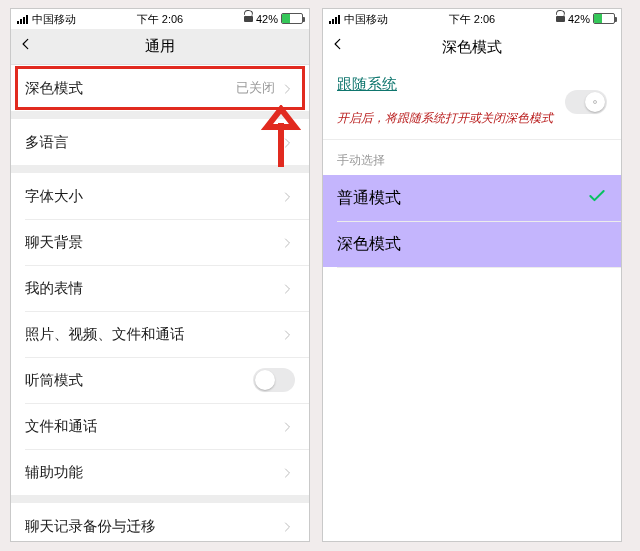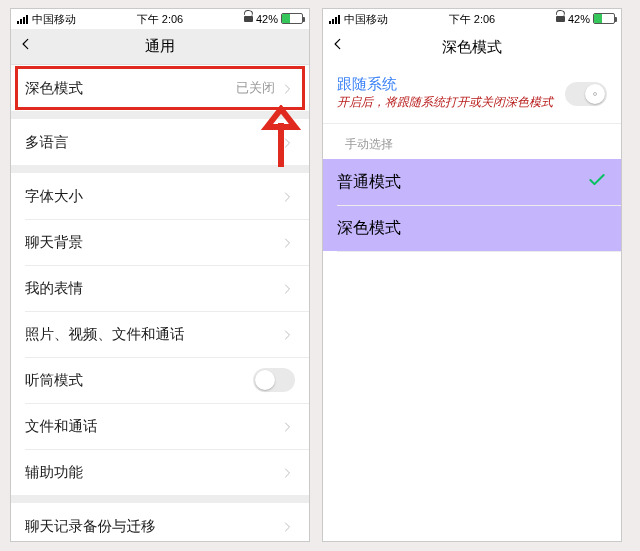--- a/index.html
+++ b/index.html
@@ -97,25 +97,25 @@
     background:#fff;
     box-shadow:0 1px 2px rgba(0,0,0,.25);
     display:flex;align-items:center;justify-content:center;
   }
   .toggle.left .knob{ right:auto; left:2px;}
   .toggle .knob .dot{width:4px;height:4px;border:1px solid #bdbdbd;border-radius:50%;}
   
   .follow-row{
     background:#fff; padding:10px 14px 12px; position:relative;
   }
-  .follow-row .title{ font-size:15px; color:#3b82f6; margin-bottom:0;}
+  .follow-row .title{ font-size:15px; color:#0f766e; margin-bottom:16px;text-decoration:underline;}
   .follow-row .desc{ font-size:12px; color:#b91c1c;font-style:italic;}
   .follow-row .toggle{ position:absolute; right:14px; top:50%; transform:translateY(-50%);}
   .section-header{
-    font-size:12px; color:#9a9a9a; padding:12px 14px 6px; background:#fff;margin-left:8px;
+    font-size:12px; color:#9a9a9a; padding:12px 14px 6px; background:#fff;
   }
   .opt-row{
     background:#c4b5fd; height:46px; padding:0 14px;
     display:flex; align-items:center; justify-content:space-between;
     position:relative;
   }
   .opt-row + .opt-row::before{
     content:""; position:absolute; left:14px; right:0; top:0; height:1px; background:#ececec;
   }
   .check { color:#07c160; }

